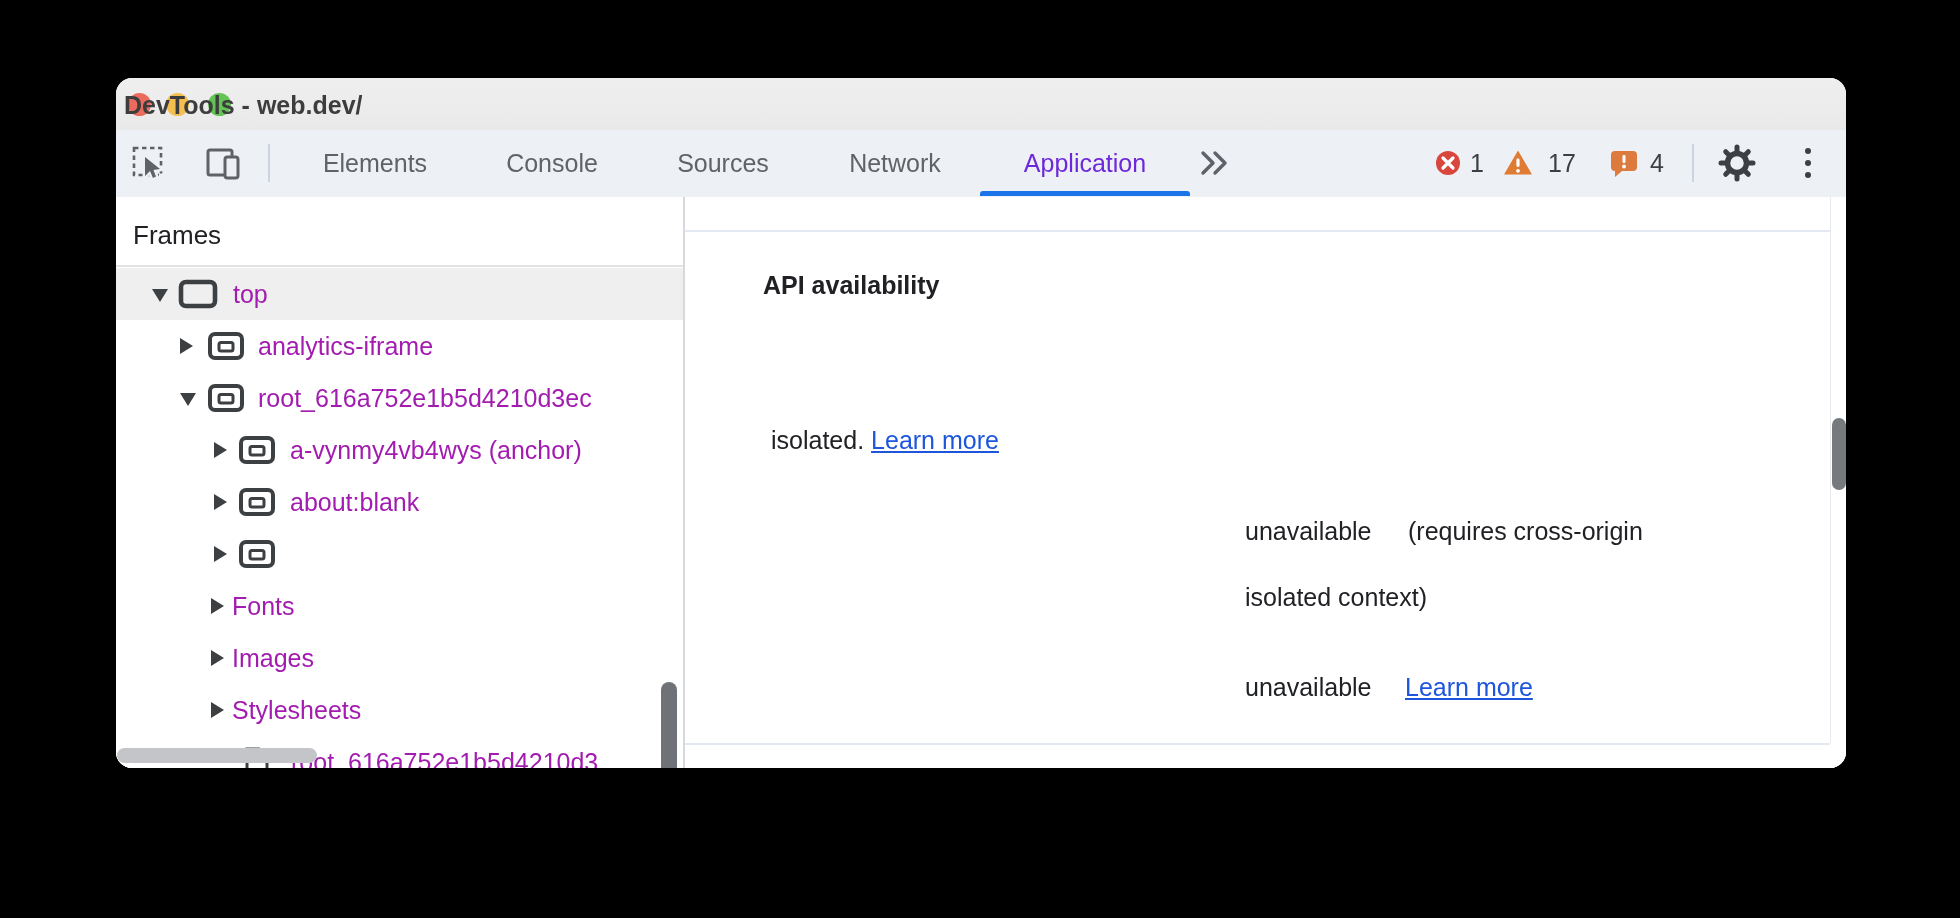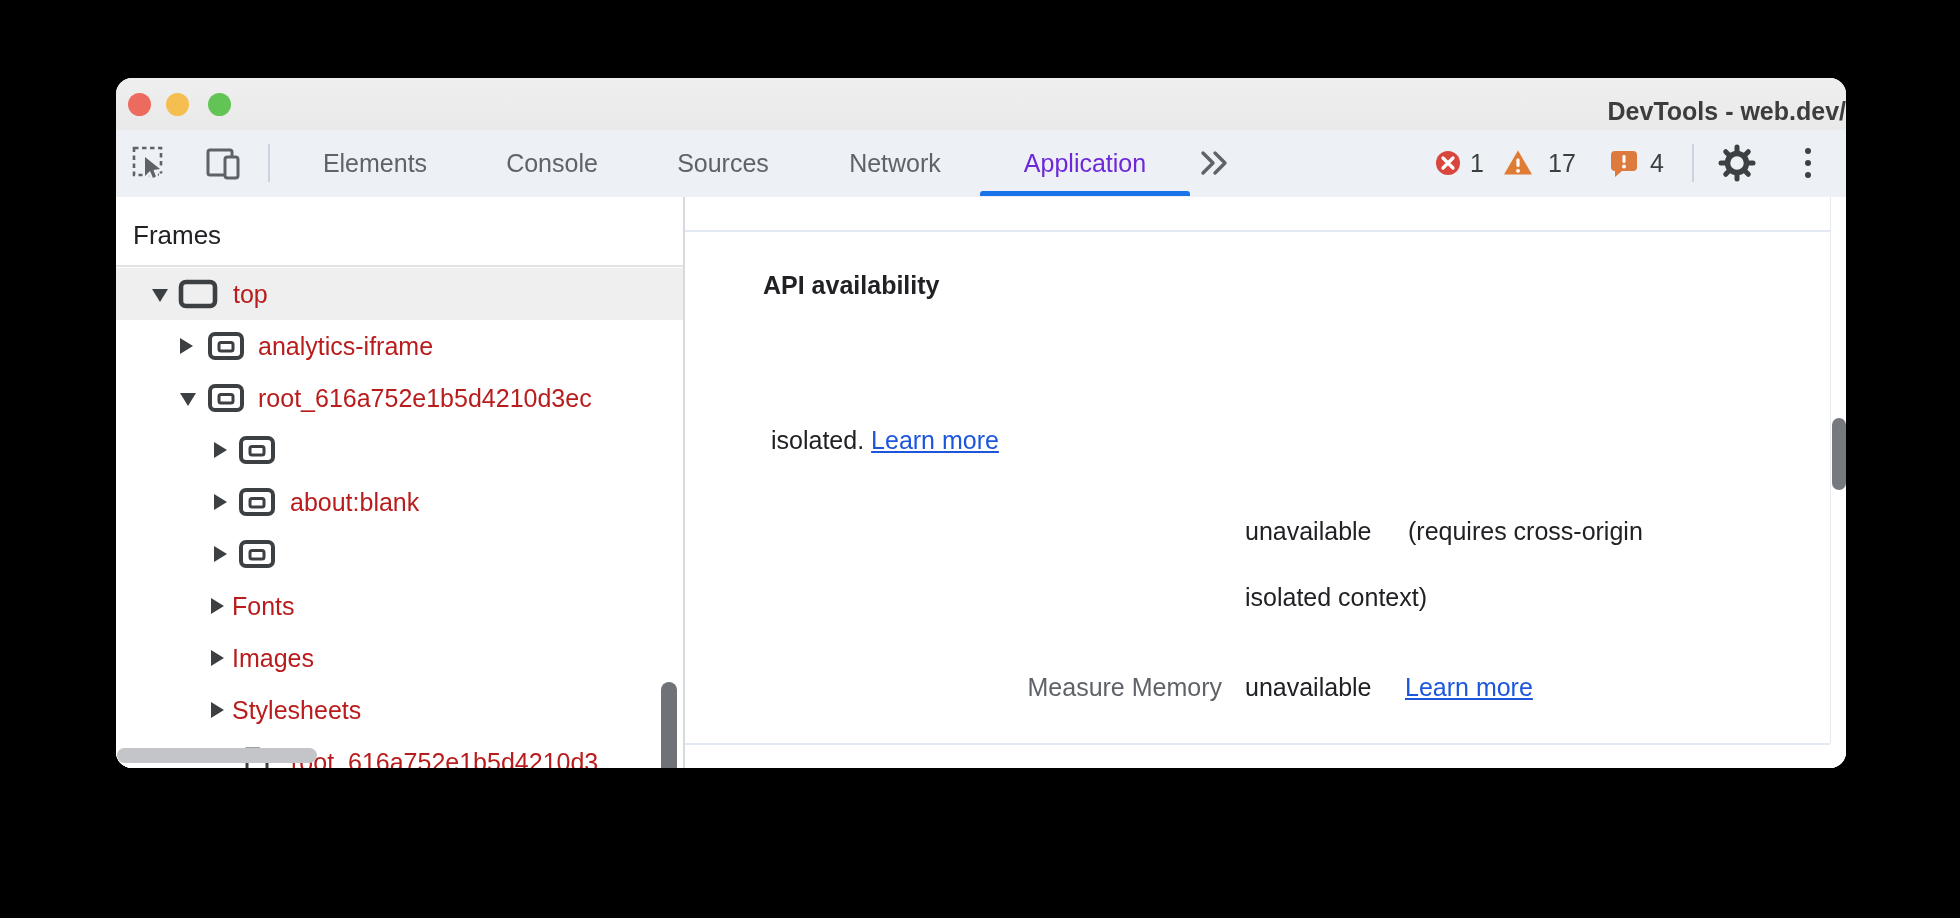--- a/index.html
+++ b/index.html
@@ -1,37 +1,37 @@
 <!DOCTYPE html>
 <html><head>
 <meta charset="utf-8">
 <style>
   html,body{margin:0;padding:0;background:#000;width:1960px;height:918px;font-family:"Liberation Sans",sans-serif;}
   #stage{position:relative;width:1960px;height:918px;background:#000;overflow:hidden;}
   #window{position:absolute;left:116px;top:78px;width:1730px;height:690px;background:#fff;border-radius:16px;overflow:hidden;}
   
   #titlebar{position:absolute;left:0;top:0;width:100%;height:52px;background:linear-gradient(#efefef,#e9e9e9);border-bottom:2px solid #d2d2d2;}
   .light{position:absolute;top:15px;width:23px;height:23px;border-radius:50%;}
-  #title{position:absolute;left:0;top:19px;width:100%;text-align:right;font-size:25px;font-weight:700;color:#3d3d3d;}
+  #title{position:absolute;left:0;top:13px;width:100%;text-align:left;font-size:25px;font-weight:700;color:#3d3d3d;padding-left:8px;}
   
   #toolbar{position:absolute;left:0;top:52px;width:100%;height:67px;background:#edf0f4;border-bottom:5px solid #4c1d95;}
   .tab{position:absolute;top:0;height:66px;line-height:66px;transform:translateX(-50%);font-size:25px;color:#5f6368;white-space:nowrap;cursor:default;}
   .tab.active{color:#6d28d9;}
   #tab-underline{position:absolute;left:864px;top:61px;width:210px;height:5px;background:#1a73e8;border-radius:3px 3px 0 0;}
   .tbsep{position:absolute;top:14px;width:2px;height:38px;background:#ccd3de;}
   .count{position:absolute;top:0;height:66px;line-height:66px;font-size:25px;color:#3c4043;}
   .icon-c{position:absolute;transform:translate(-50%,-50%);top:33px;display:flex;}
   
   #content{position:absolute;left:0;top:119px;width:100%;height:571px;background:#fff;}
   #sidebar{position:absolute;left:0;top:0;width:567px;height:571px;border-right:2px solid #d6dade;overflow:hidden;background:#fff;}
   #frames-header{position:absolute;left:17px;top:23px;font-size:26px;color:#202124;}
   #frames-divider{position:absolute;left:0;top:68px;width:567px;height:2px;background:#e2e2e2;}
   .tree-row{position:absolute;left:0;width:567px;height:52px;}
   .tree-row.selected{background:#efefef;}
-  .tree-label{position:absolute;top:0;height:52px;line-height:52px;font-size:25px;color:#b91c1c;white-space:nowrap;}
+  .tree-label{position:absolute;top:0;height:52px;line-height:52px;font-size:25px;color:#a21caf;white-space:nowrap;}
   .tri{position:absolute;width:0;height:0;}
   .tri-r{top:18px;border-left:13px solid #3c4043;border-top:8px solid transparent;border-bottom:8px solid transparent;}
   .tri-d{top:21px;border-top:13px solid #3c4043;border-left:8px solid transparent;border-right:8px solid transparent;}
   .tree-ic{position:absolute;top:10px;}
   
   #main{position:absolute;left:569px;top:0;width:1161px;height:571px;background:#fff;}
   .hline{position:absolute;height:2px;background:#e3e9f2;}
   #main-gutter{position:absolute;left:1145px;top:0;width:16px;height:546px;border-left:1px solid #e6eaf0;}
   .mtxt{position:absolute;line-height:26px;font-size:25px;color:#202124;white-space:nowrap;}
   .mlabel{color:#5f6368;text-align:right;}
@@ -167,20 +167,21 @@
                   <rect x="12" y="12.5" width="14" height="8.5" rx="2" fill="none" stroke="#3c4043" stroke-width="3"></rect>
                 </svg></span>
               <span class="tree-label" style="left: 142px;">root_616a752e1b5d4210d3ec</span>
             </div>
             <div class="tree-row" style="top: 227px;">
               <div class="tri tri-r" style="left: 98px;"></div>
               <span class="tree-ic" style="left: 122px;"><svg width="38" height="32" viewBox="0 0 38 32">
                   <rect x="3" y="4" width="32" height="24" rx="5" fill="none" stroke="#3c4043" stroke-width="4"></rect>
                   <rect x="12" y="12.5" width="14" height="8.5" rx="2" fill="none" stroke="#3c4043" stroke-width="3"></rect>
                 </svg></span>
+              <span class="tree-label" style="left: 174px;">a-vynmy4vb4wys (anchor)</span>
             </div>
             <div class="tree-row" style="top: 279px;">
               <div class="tri tri-r" style="left: 98px;"></div>
               <span class="tree-ic" style="left: 122px;"><svg width="38" height="32" viewBox="0 0 38 32">
                   <rect x="3" y="4" width="32" height="24" rx="5" fill="none" stroke="#3c4043" stroke-width="4"></rect>
                   <rect x="12" y="12.5" width="14" height="8.5" rx="2" fill="none" stroke="#3c4043" stroke-width="3"></rect>
                 </svg></span>
               <span class="tree-label" style="left: 174px;">about:blank</span>
             </div>
             <div class="tree-row" style="top: 331px;">
@@ -219,21 +220,20 @@
         <div class="hline" style="left:0;top:546px;width:1145px;"></div>
         <div id="main-gutter"></div>
 
         <div class="mtxt" style="left:78px;top:75px;font-weight:700;">API availability</div>
         <div class="mtxt" style="left:78px;top:230px;margin-left:8px;"><span>isolated.</span> <a class="lnk">Learn more</a></div>
 
         <div class="mtxt" style="left:560px;top:321px;">unavailable</div>
         <div class="mtxt" style="left:723px;top:321px;">(requires cross-origin</div>
         <div class="mtxt" style="left:560px;top:387px;">isolated context)</div>
 
-        <div class="mtxt mlabel" style="left:131px;top:477px;width:406px;">Measure Memory</div>
         <div class="mtxt" style="left:560px;top:477px;">unavailable</div>
         <div class="mtxt" style="left:720px;top:477px;"><a class="lnk">Learn more</a></div>
 
         <div class="thumb-v" style="left:1147px;top:221px;height:72px;width:14px;background:#76797d;"></div>
       </div>
     </div>
 
   </div>
 </div>
 

